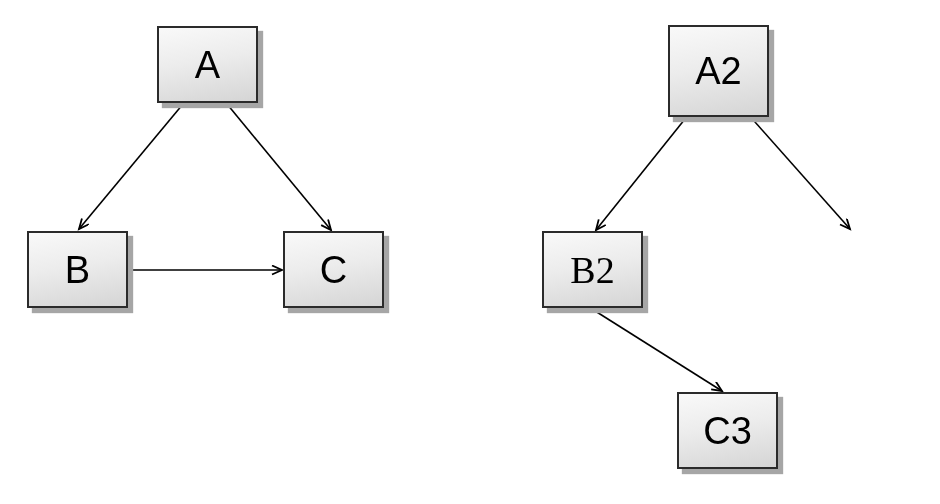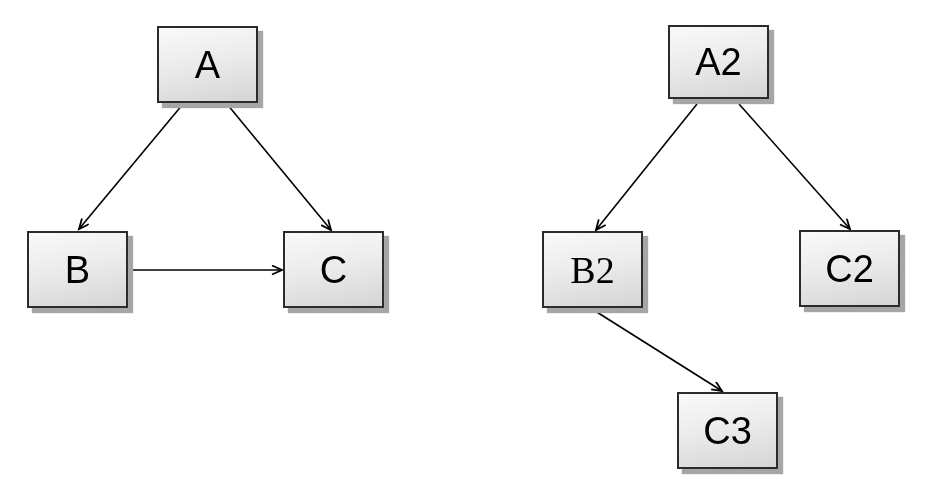--- a/index.html
+++ b/index.html
@@ -70,25 +70,22 @@
 
 <div class="node" style="left: 157px; top: 26px; width: 101px; height: 77px;">
       <span>A</span>
     </div>
     <div class="node" style="left: 27px; top: 231px; width: 101px; height: 77px;">
       <span>B</span>
     </div>
     <div class="node" style="left: 283px; top: 231px; width: 101px; height: 77px;">
       <span>C</span>
     </div>
-    <div class="node" style="left: 668px; top: 25px; width: 101px; height: 74px;">
+    <div class="node" style="left: 668px; top: 25px; width: 101px; height: 92px;">
       <span>A2</span>
     </div>
     <div class="node" style="left: 542px; top: 231px; width: 101px; height: 77px; font-family: Liberation Serif, serif;">
       <span>B2</span>
-    </div>
-    <div class="node" style="left: 799px; top: 230px; width: 101px; height: 77px;">
-      <span>C2</span>
     </div>
     <div class="node" style="left: 677px; top: 392px; width: 101px; height: 77px;">
       <span>C3</span>
     </div>
   </div>
 
 </body></html>

